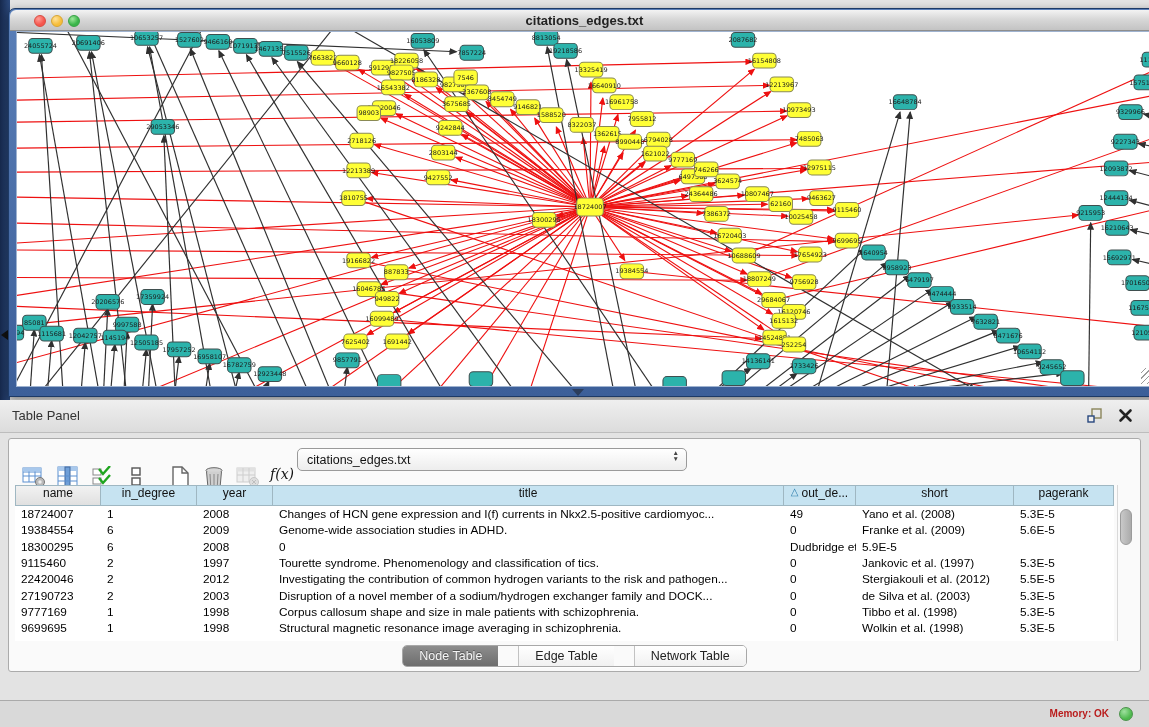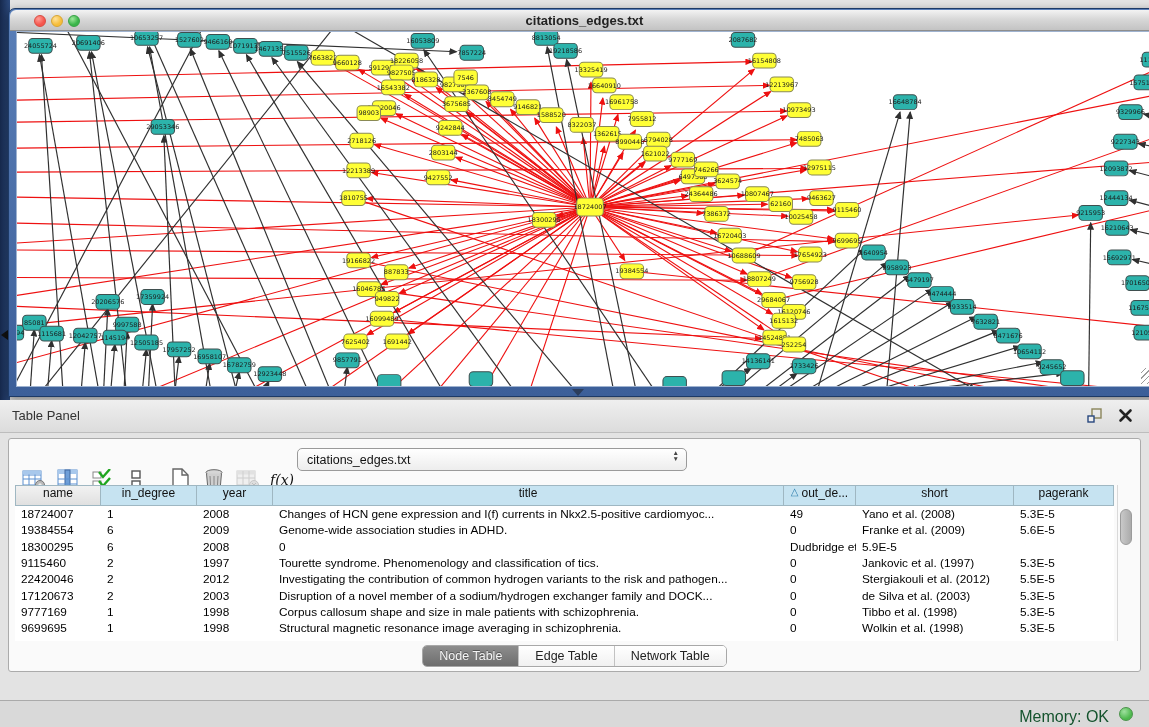--- a/index.html
+++ b/index.html
@@ -32,21 +32,21 @@
   
   .table-panel{position:absolute;left:0;top:400px;width:1149px;height:300px;background:#e3e3e3;}
   .tp-header{position:absolute;left:0;top:0;width:100%;height:33px;
     background:linear-gradient(180deg,#efefef,#dcdcdc);border-bottom:1px solid #bdbdbd;}
   .tp-title{position:absolute;left:12px;top:8px;font-size:13px;color:#333;}
   .tp-float{position:absolute;right:46px;top:8px;width:16px;height:16px;cursor:pointer;}
   .tp-close{position:absolute;right:16px;top:8px;width:15px;height:15px;cursor:pointer;}
   .tp-box{position:absolute;left:8px;top:38px;right:8px;bottom:28px;background:#fafafa;
     border:1px solid #ababab;border-radius:3px;}
   .toolbar{position:absolute;left:0;top:0;right:0;height:42px;display:flex;align-items:center;padding-left:10px;}
-  .tool{width:30px;height:28px;display:flex;align-items:center;justify-content:center;margin-right:4px;cursor:pointer;margin-top:40px;}
+  .tool{width:30px;height:28px;display:flex;justify-content:center;margin-right:4px;cursor:pointer;margin-top:40px;}
   .tool svg{display:block;}
   .tool.disabled{opacity:.45;cursor:default;}
   .fx-label{font-size:14px;font-style:italic;font-family:"DejaVu Serif",serif;color:#111;}
   .combo{position:absolute;left:288px;top:9px;width:390px;height:23px;border:1px solid #9a9a9a;border-radius:5px;
     background:linear-gradient(180deg,#ffffff,#ededed);font-size:12.5px;color:#111;
     display:flex;align-items:center;padding-left:9px;cursor:pointer;}
   .combo-arrows{position:absolute;right:7px;top:1px;font-size:6.5px;line-height:5.5px;color:#444;text-align:center;}
   
   .grid-wrap{position:absolute;left:6px;right:26px;top:46px;bottom:30px;background:#fff;overflow:hidden;}
   .grid-head,.grid-row{display:grid;grid-template-columns:86px 96px 76px 1fr 72px 158px 100px;}
@@ -57,29 +57,29 @@
   .sort-tri{color:#2e7fae;font-size:10px;margin-right:3px;}
   .grid-row{height:16.3px;}
   .cell{font-size:11.8px;color:#000;display:flex;align-items:center;padding-left:6px;
     overflow:hidden;white-space:nowrap;background:#fff;}
   .vscroll{position:absolute;right:6px;top:46px;bottom:30px;width:17px;background:#fafafa;border-left:1px solid #d9d9d9;}
   .vthumb{position:absolute;left:2px;top:24px;width:12px;height:36px;border-radius:6px;
     background:linear-gradient(90deg,#c9c9c9,#ababab);border:1px solid #9b9b9b;cursor:pointer;}
   
   .tabs{position:absolute;left:0;right:0;bottom:3px;height:24px;display:flex;justify-content:center;align-items:center;}
   .seg{display:flex;border:1px solid #a8a8a8;border-radius:5px;overflow:hidden;
-    box-shadow:0 1px 0 rgba(255,255,255,.7);}
+    box-shadow:0 1px 0 rgba(255,255,255,.7);gap:20px;}
   .seg-btn{height:20px;padding:0 16px;display:flex;align-items:center;font-size:12.5px;color:#222;
     background:linear-gradient(180deg,#ffffff,#f1f1f1);border-left:1px solid #c2c2c2;cursor:pointer;}
   .seg-btn:first-child{border-left:none;}
   .seg-btn.selected{background:linear-gradient(180deg,#8d8d8d,#6e6e6e);color:#f4f4f4;text-shadow:0 -1px 0 #555;}
   
   .statusbar{position:absolute;left:0;top:700px;width:1149px;height:27px;background:#d9d9d9;
     border-top:1px solid #aaa;}
-  .mem-label{position:absolute;right:40px;top:7px;font-size:16px;color:#14532d;}
+  .mem-label{position:absolute;right:40px;top:7px;font-size:10px;color:#b91c1c;font-weight:bold;}
   .mem-dot{position:absolute;right:16px;top:6px;width:14px;height:14px;border-radius:50%;
     background:radial-gradient(circle at 35% 30%,#9fe09f,#4db84d 65%);border:1px solid #4a934a;cursor:pointer;}
 </style>
 </head>
 <body>
 
 <div class="desktop">
   <div class="desktop-left-strip"></div>
   <div class="collapse-arrow"></div>
 
@@ -899,21 +899,21 @@
           <div class="grid-row">
             <div class="cell">22420046</div>
             <div class="cell">2</div>
             <div class="cell">2012</div>
             <div class="cell">Investigating the contribution of common hydrogen variants to the risk and pathogen...</div>
             <div class="cell">0</div>
             <div class="cell">Stergiakouli et al. (2012)</div>
             <div class="cell">5.5E-5</div>
           </div>
           <div class="grid-row">
-            <div class="cell">17120673</div>
+            <div class="cell">27190723</div>
             <div class="cell">2</div>
             <div class="cell">2003</div>
             <div class="cell">Disruption of a novel member of a sodium/hydrogen exchanger family and DOCK...</div>
             <div class="cell">0</div>
             <div class="cell">de Silva et al. (2003)</div>
             <div class="cell">5.3E-5</div>
           </div>
           <div class="grid-row">
             <div class="cell">9777169</div>
             <div class="cell">1</div>

